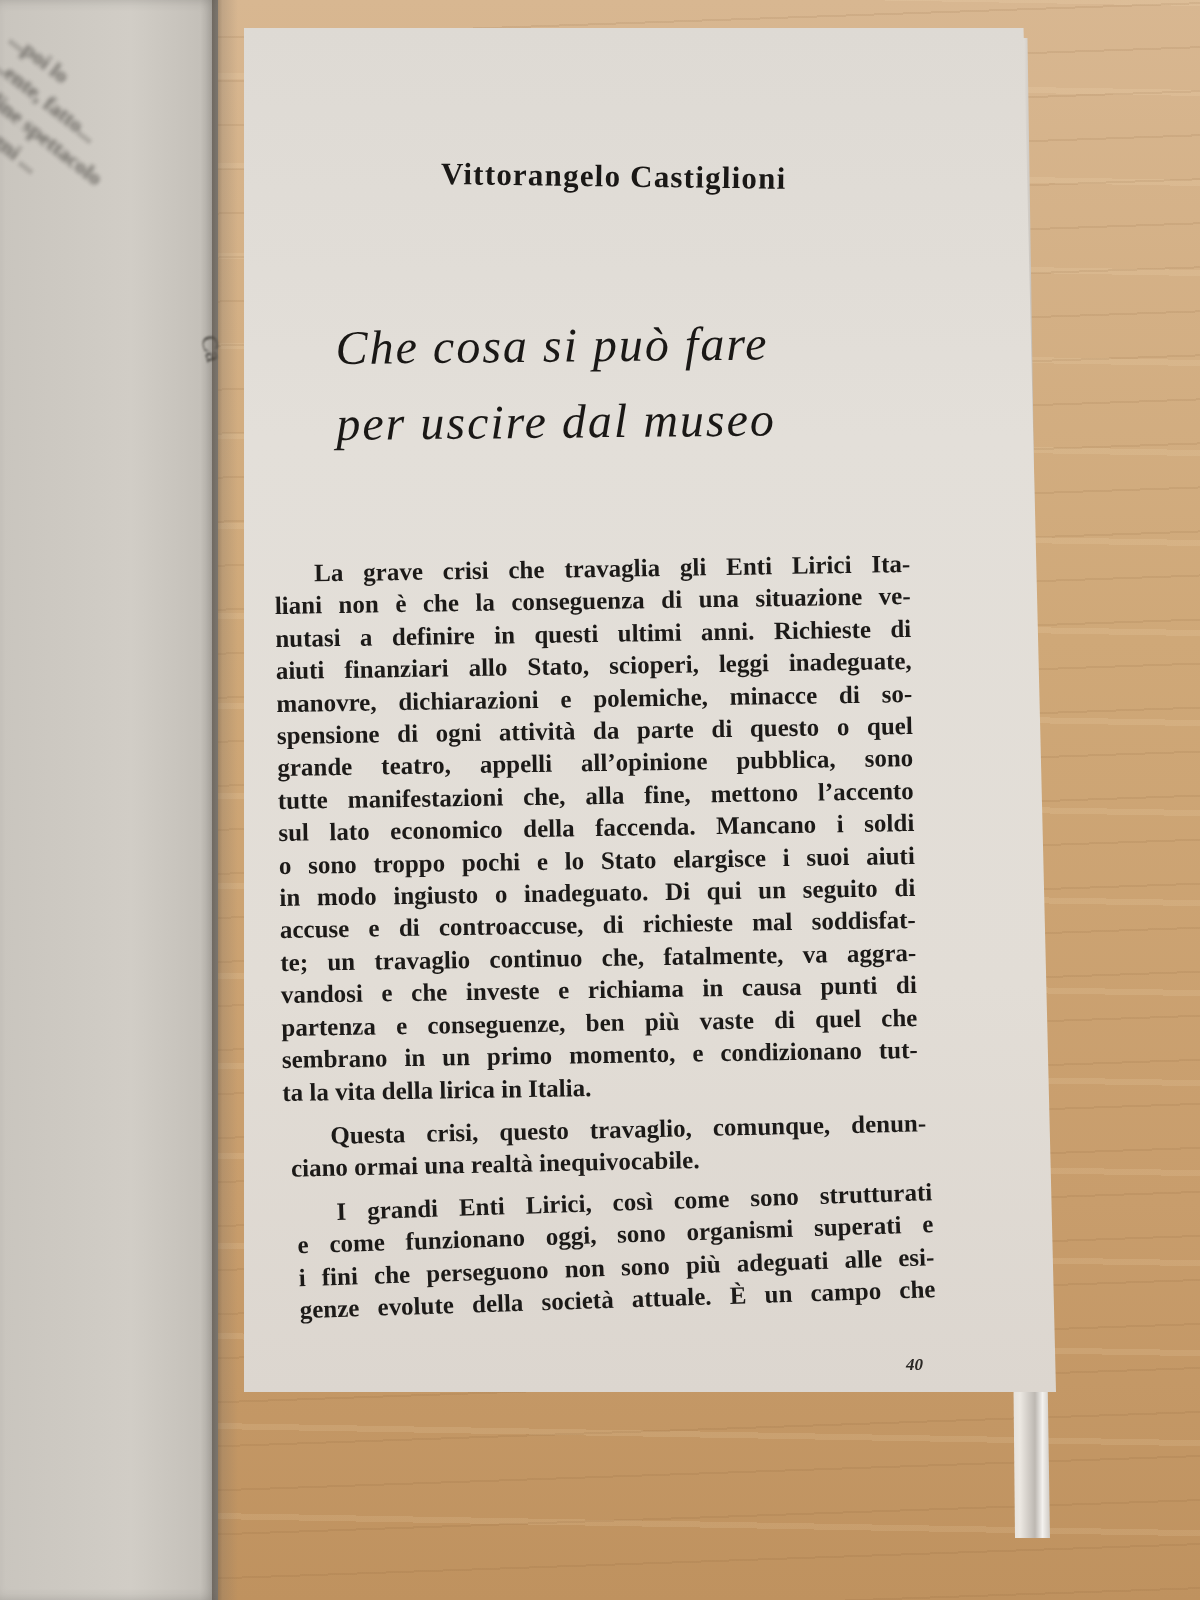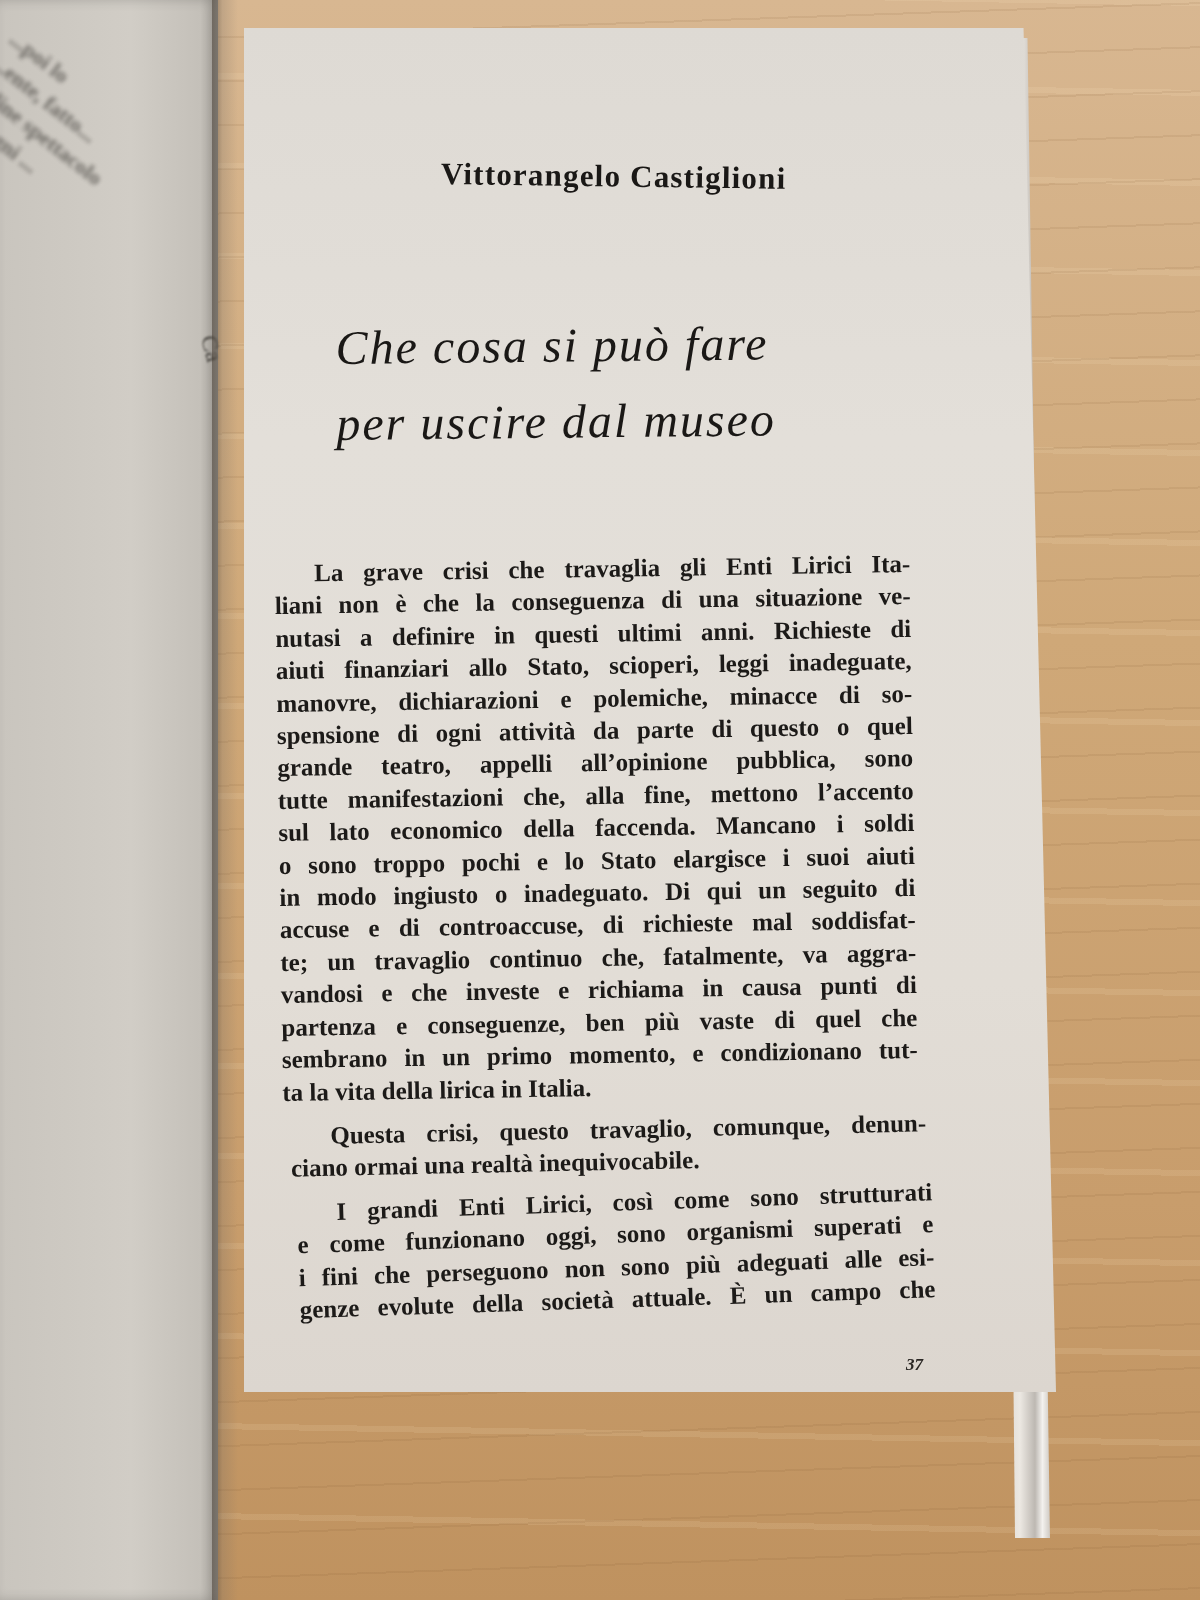--- a/index.html
+++ b/index.html
@@ -214,15 +214,15 @@
         <span class="line last">ciano ormai una realtà inequivocabile.</span>
       </div>
       <div class="para p3">
         <span class="line indent">I grandi Enti Lirici, così come sono strutturati</span>
         <span class="line">e come funzionano oggi, sono organismi superati e</span>
         <span class="line">i fini che perseguono non sono più adeguati alle esi-</span>
         <span class="line">genze evolute della società attuale. È un campo che</span>
       </div>
     </div>
 
-    <div class="page-number">37</div>
+    <div class="page-number">40</div>
   </div>
 </div>
 
 </body></html>

